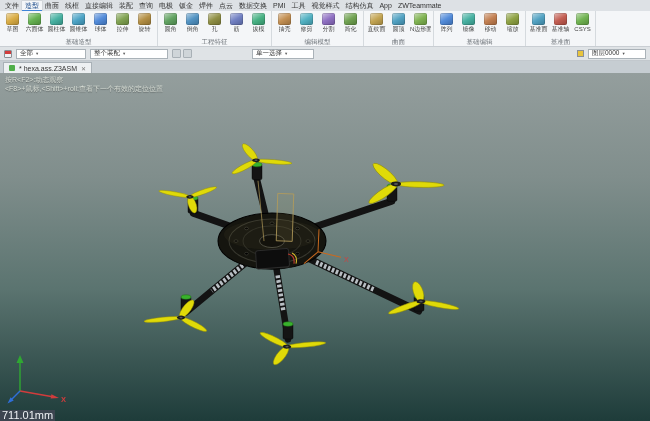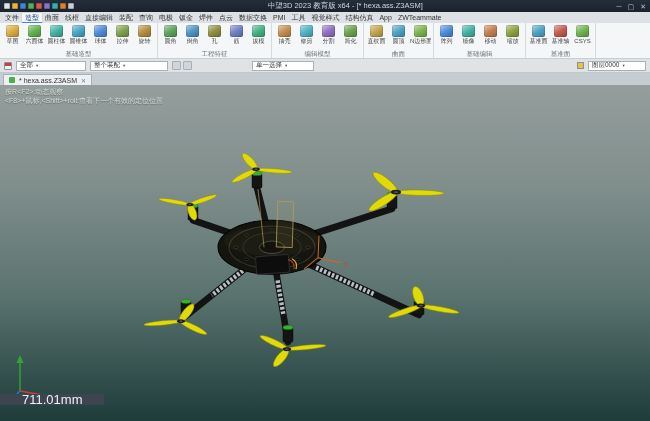--- a/index.html
+++ b/index.html
@@ -50,60 +50,40 @@
   .dtab-icon { width:6px; height:6px; background:#4fae49; border-radius:1px; }
   .dtab-close { font-size:6px; color:#777; }
 
   
   .viewport { flex:1 1 auto; position:relative; overflow:hidden;
               background:linear-gradient(180deg, var(--viewport_top,#949e9d) 0%, #808e8c 30%,
                           var(--viewport_mid,#5b7470) 62%, var(--viewport_bottom,#1e3c3a) 100%); }
   .viewport svg.scene { position:absolute; inset:0; width:100%; height:100%; }
   .hints { position:absolute; top:2px; left:5px; font-size:7px; line-height:9px; color:#d6dcd4;
            text-shadow:0 1px 1px rgba(0,0,0,.35); }
-  .readout { position:absolute; left:0; bottom:16px; background:#3c4550; color:#eef1f4;
-             font-size:13px; line-height:11px; padding:0 22px; }
+  .readout { position:absolute; left:0; bottom:0; background:#3c4550; color:#eef1f4;
+             font-size:11px; line-height:11px; padding:0 2px; }
   .triad { position:absolute; left:4px; bottom:16px; }
 
   .blade { fill:var(--propeller,#e0da08); stroke:#8f8a06; stroke-width:.7; }
   .motor-cap { fill:var(--motor_cap,#38b12c); stroke:#1d6b15; stroke-width:.5; }
   .csys-label { fill:#d04040; font-size:7px; font-family:"Liberation Sans",sans-serif; }
   .triad-label { fill:#d23c3c; font-size:7.5px; font-weight:bold; font-family:"Liberation Sans",sans-serif; }
 
   
   .statusbar { height:13px; background:#e6e9eb; border-top:1px solid #c5cacd;
                display:flex; align-items:center; padding:0 6px; gap:4px; font-size:7.5px; color:#444; flex:0 0 13px; }
   .sicons { margin-left:auto; display:flex; gap:3px; align-items:center; }
   .sicon { width:9px; height:9px; border-radius:1px; box-shadow:inset 0 0 0 .5px rgba(0,0,0,.3); }
 </style>
 </head>
 <body>
 
 <div class="app">
 
-  <div class="titlebar">
-    <div class="qat">
-
-    <span class="qat-icon" style="background-color: rgb(223, 229, 234);"></span>
-        <span class="qat-icon" style="background-color: rgb(233, 182, 60);"></span>
-        <span class="qat-icon" style="background-color: rgb(63, 132, 216);"></span>
-        <span class="qat-icon" style="background-color: rgb(86, 176, 78);"></span>
-        <span class="qat-icon" style="background-color: rgb(217, 87, 82);"></span>
-        <span class="qat-icon" style="background-color: rgb(143, 111, 201);"></span>
-        <span class="qat-icon" style="background-color: rgb(47, 179, 171);"></span>
-        <span class="qat-icon" style="background-color: rgb(224, 127, 51);"></span>
-        <span class="qat-icon" style="background-color: rgb(200, 207, 214);"></span>
-      </div>
-    <div class="title">中望3D 2023 教育版 x64 - [* hexa.ass.Z3ASM]</div>
-    <div class="winbtns">
-      <span>─</span>
-      <span>▢</span>
-      <span>✕</span>
-    </div>
-  </div>
 
   <div class="tabrow">
 
   <span class="mtab">文件</span>
       <span class="mtab">造型</span>
       <span class="mtab">曲面</span>
       <span class="mtab">线框</span>
       <span class="mtab">直接编辑</span>
       <span class="mtab">装配</span>
       <span class="mtab">查询</span>

